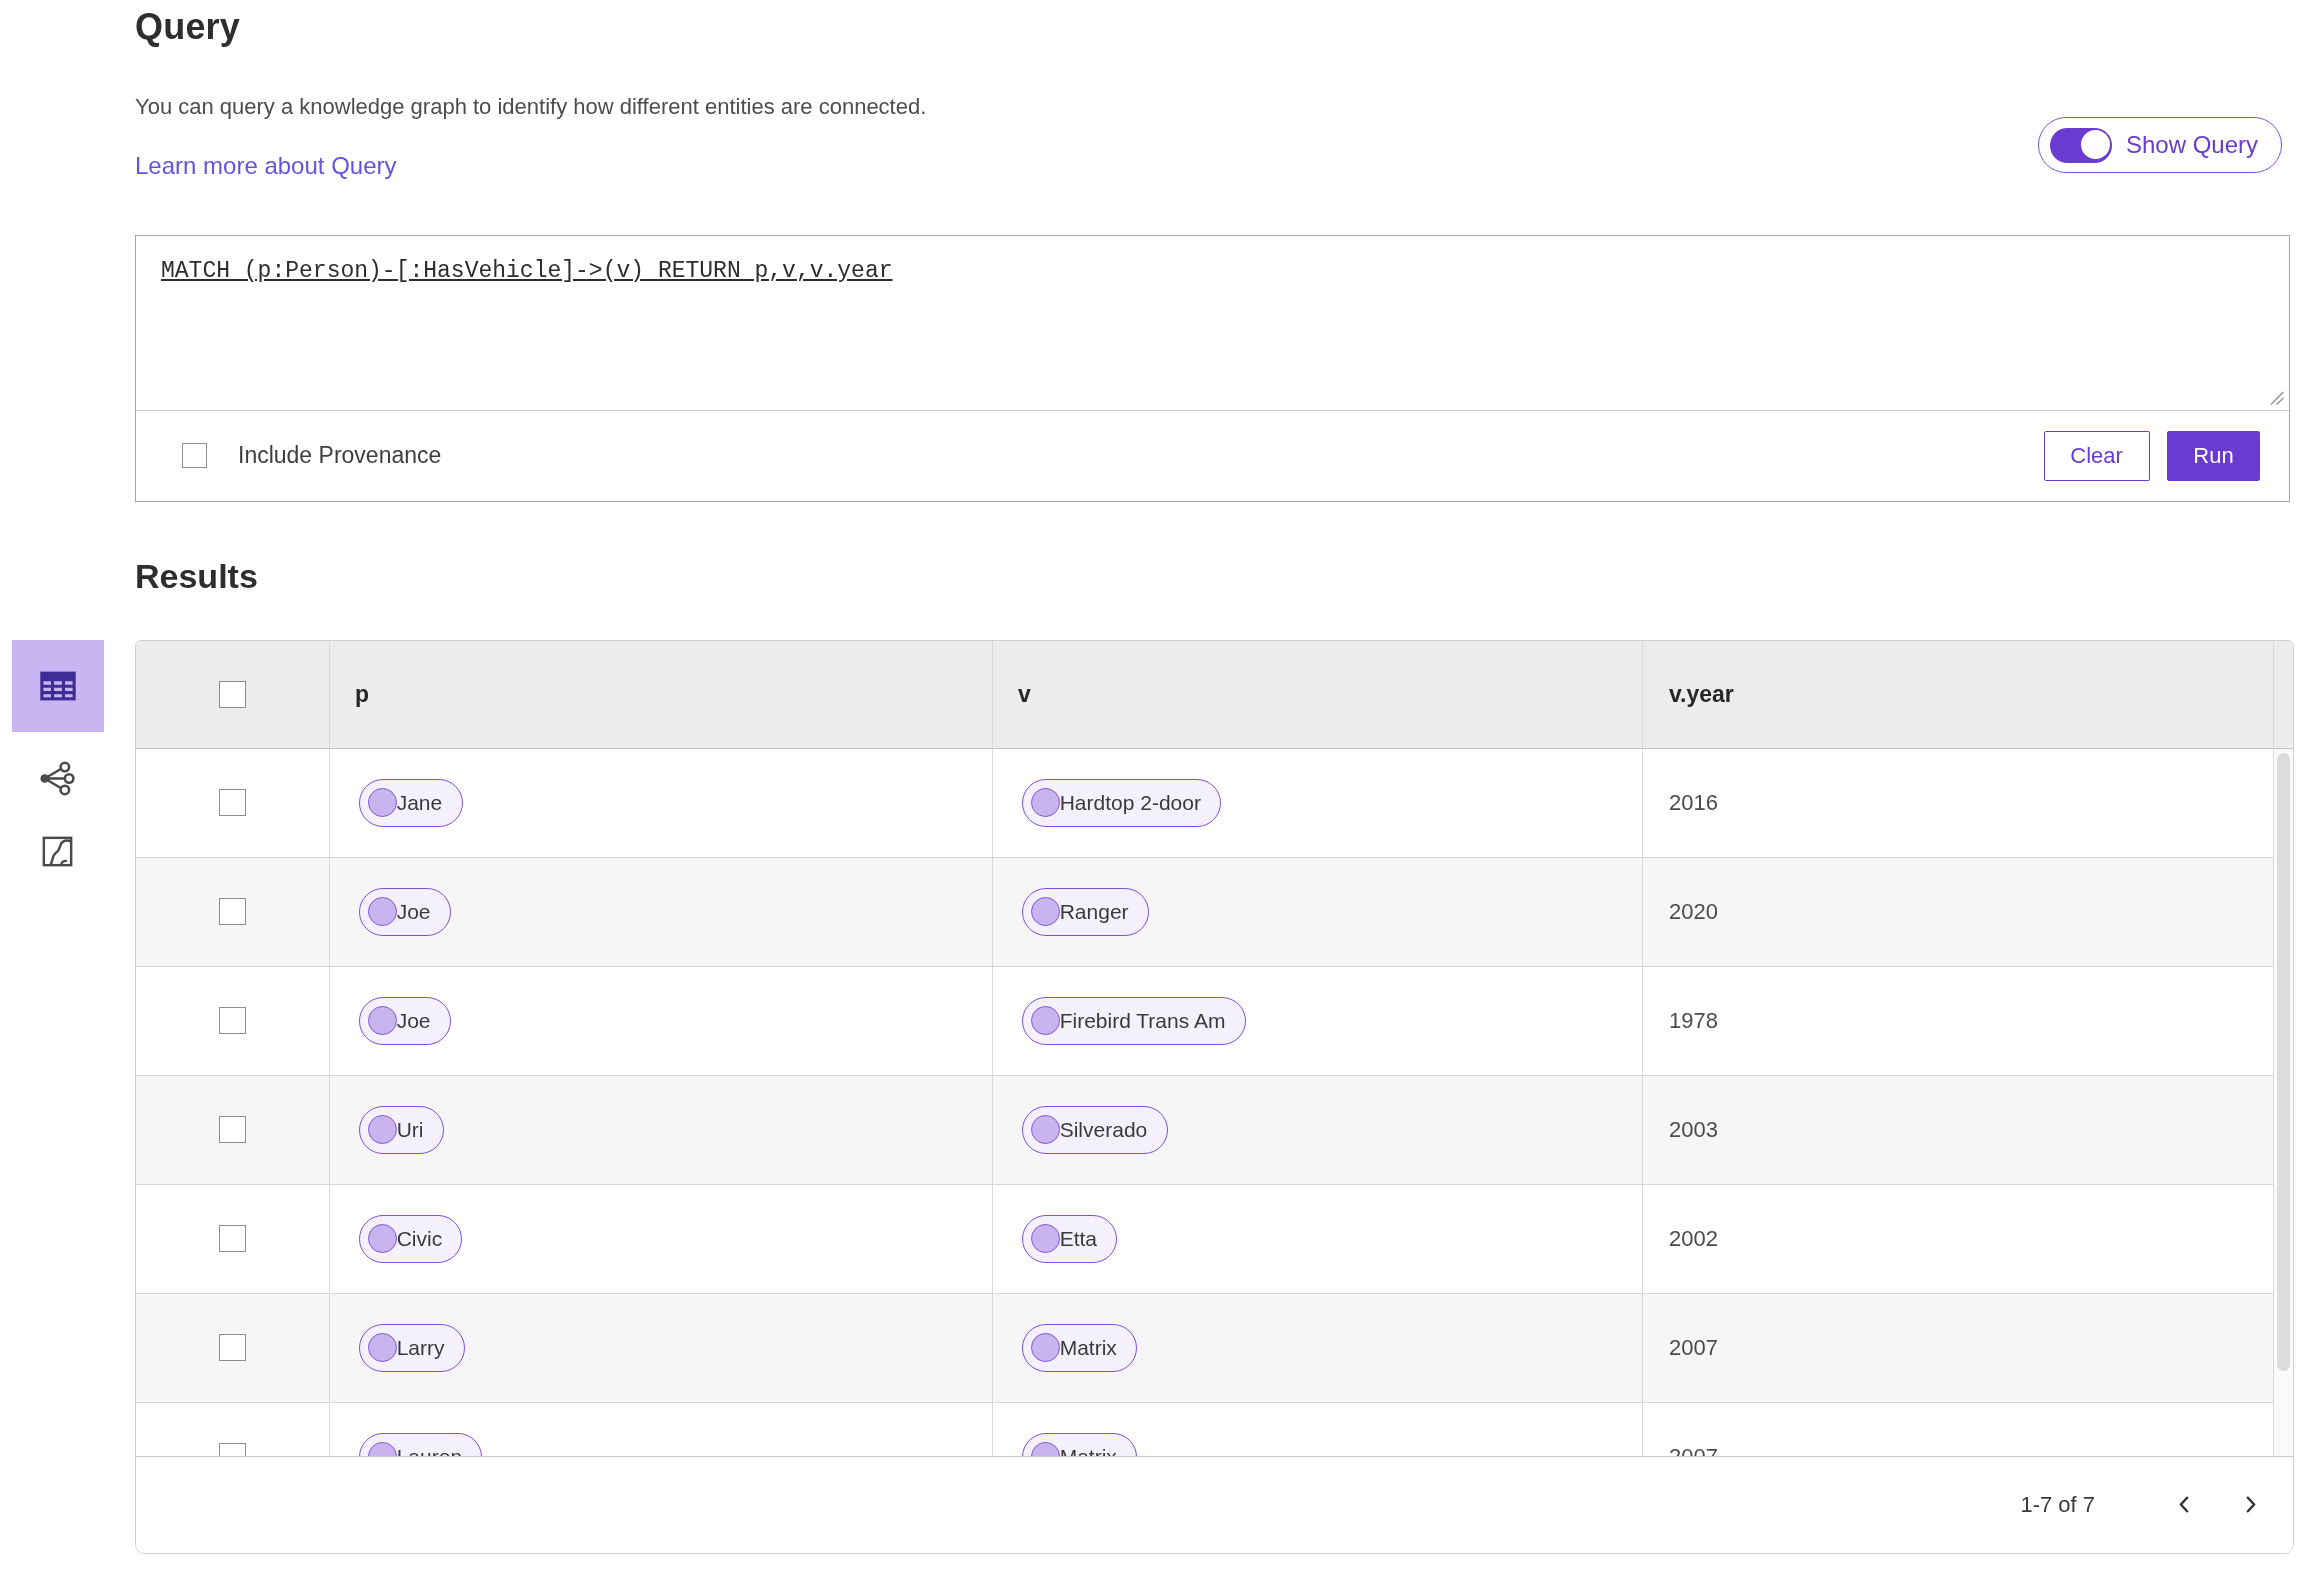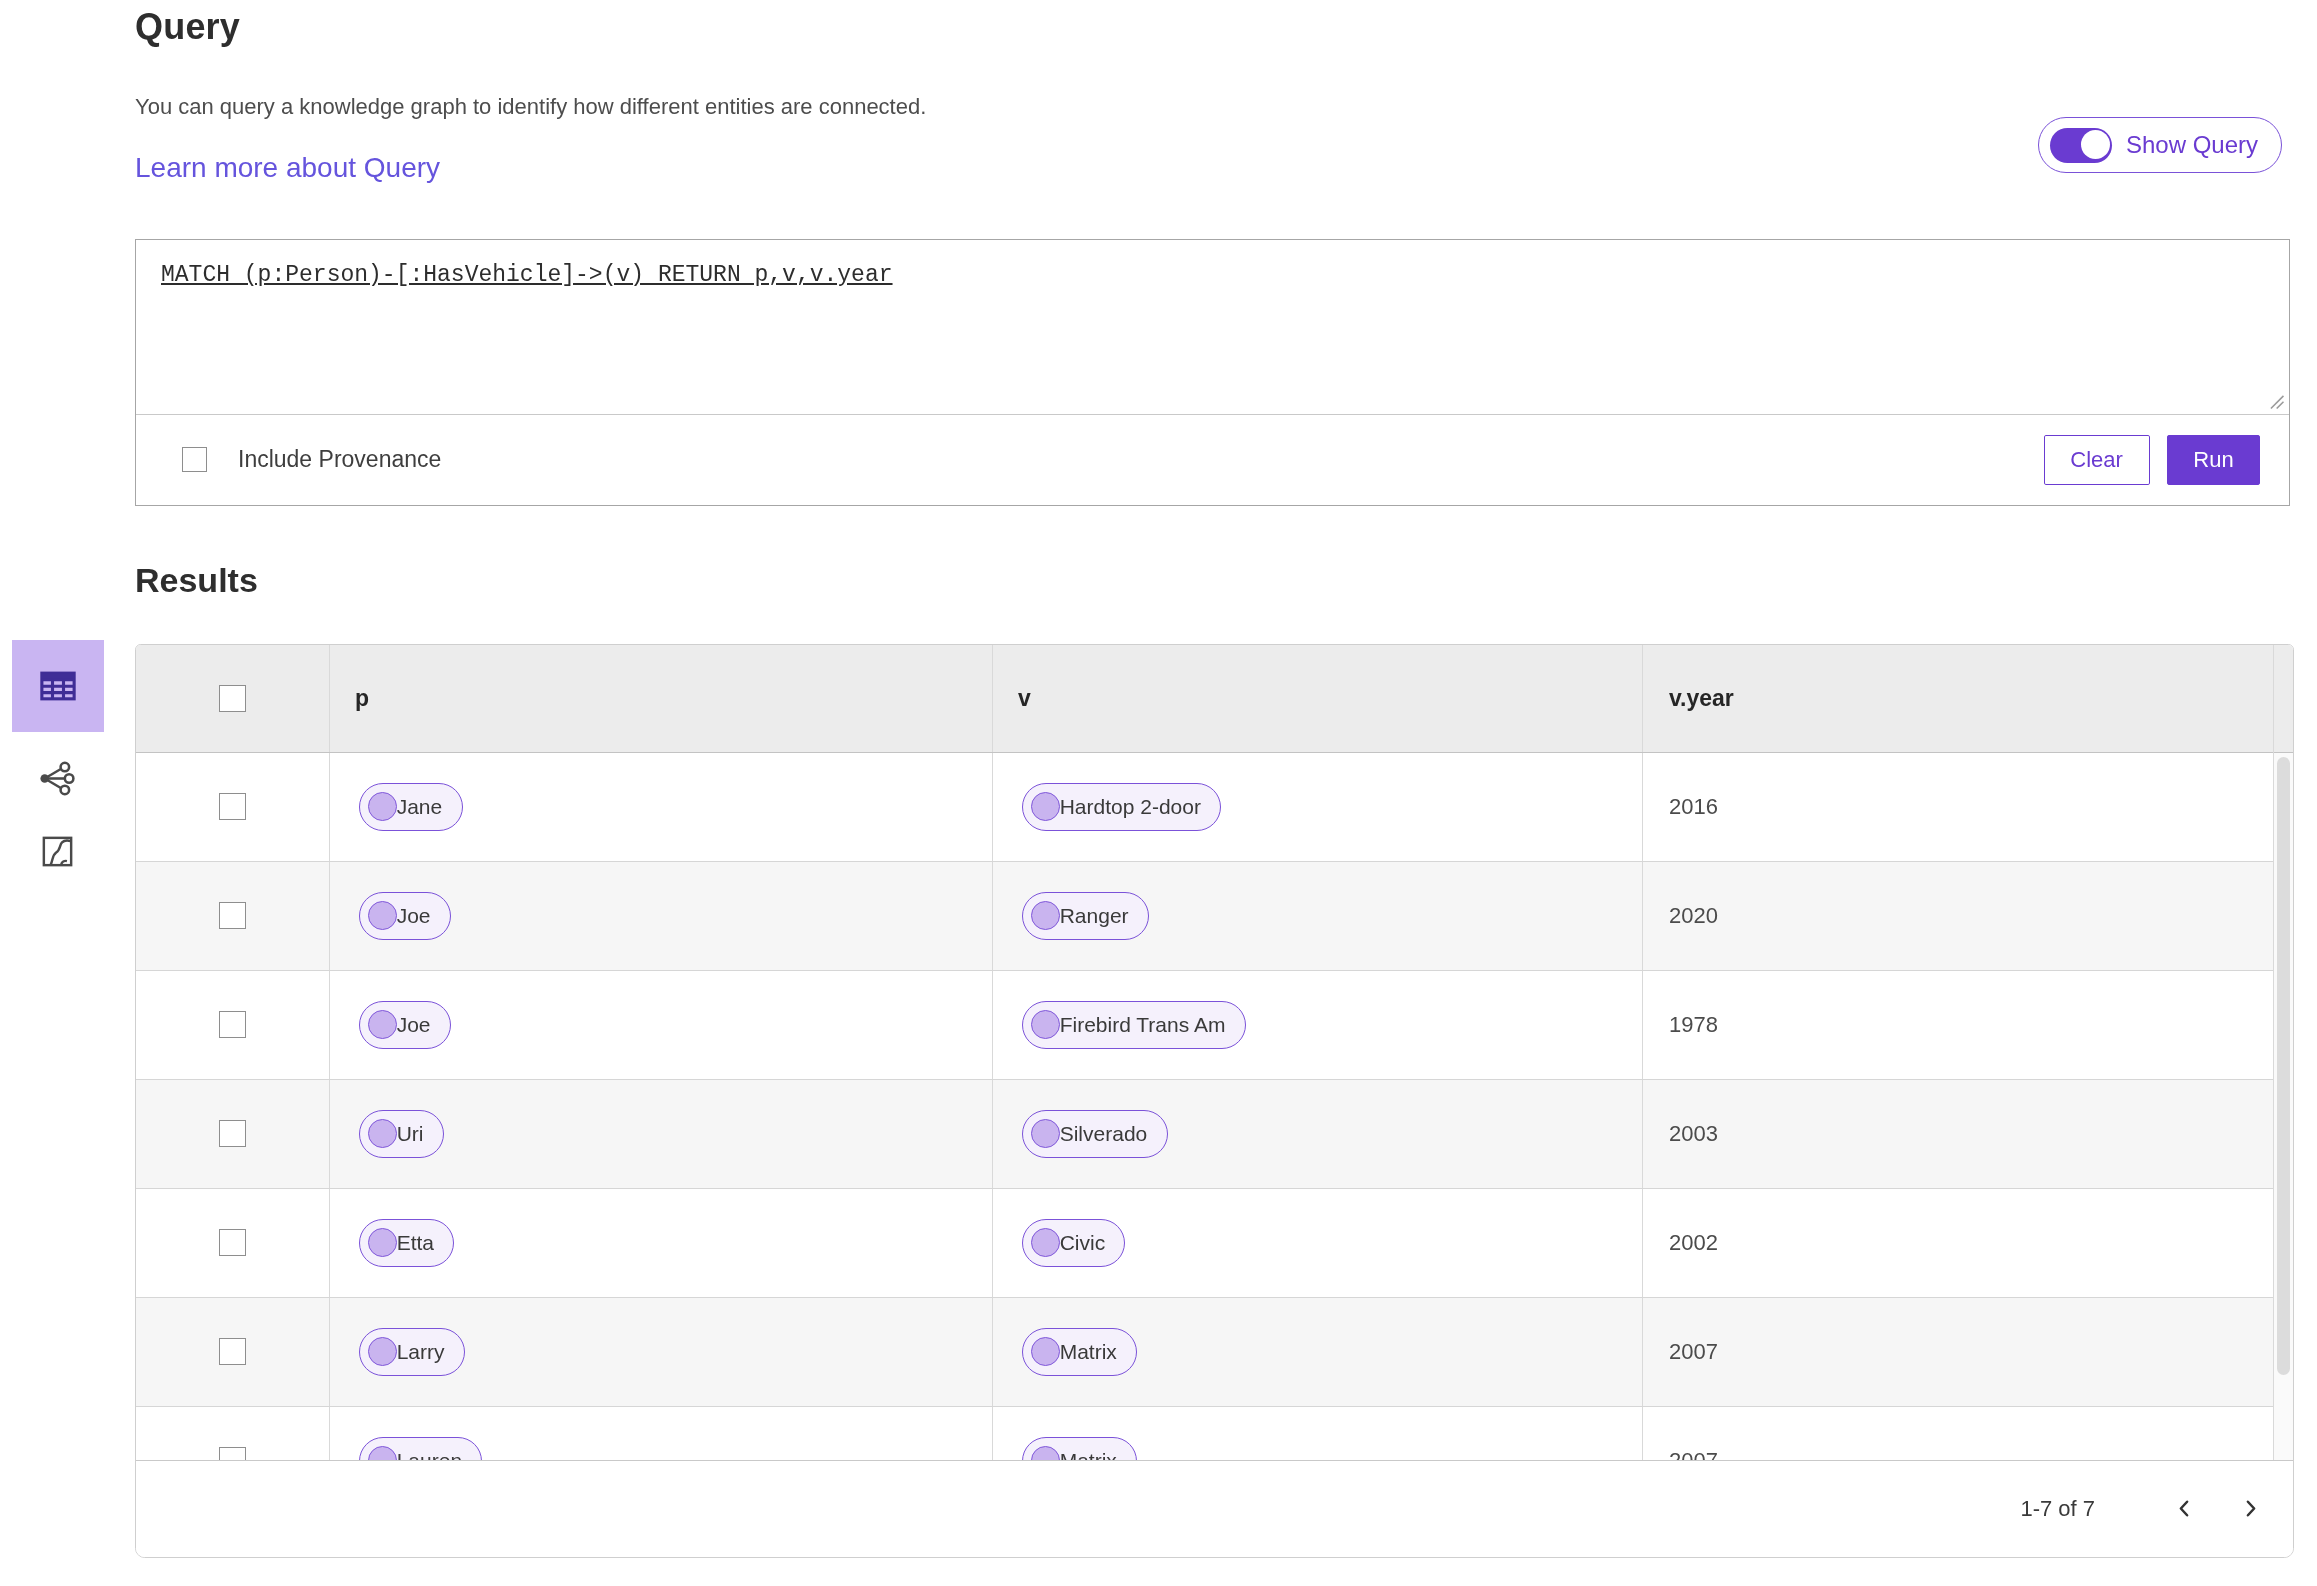--- a/index.html
+++ b/index.html
@@ -8,21 +8,21 @@
     background: #ffffff;
     font-family: "Liberation Sans", sans-serif;
     position: relative;
     overflow: hidden;
     color: #3a3a3a;
   }
   .content { position: relative; margin-left: 135px; width: 2155px; padding-top: 5.8px; }
 
   h1.page-title { font-size: 36px; line-height: 42px; font-weight: 700; color: #2e2e2e; letter-spacing: 0.2px; }
   p.desc { font-size: 22px; line-height: 27px; color: #4d4d4d; margin-top: 45px; }
-  a.learn-link { display: inline-block; font-size: 28px; color: #6554dd; text-decoration: none; margin-top: 32px; cursor: pointer; }
+  a.learn-link { display: inline-block; font-size: 24px; color: #6554dd; text-decoration: none; margin-top: 32px; cursor: pointer; }
 
   
   .toggle-pill {
     position: absolute; top: 89px; right: 8px;
     display: flex; align-items: center; gap: 13.5px;
     height: 56px; padding: 0 23px 0 11.6px;
     border: 1.9px solid #7a52d8; border-radius: 29px;
     background: #fff; cursor: pointer; margin-top: 28px;
   }
   .toggle-pill .switch { width: 62px; height: 35px; background: #6a3bd1; border-radius: 17.4px; position: relative; flex: 0 0 auto; }
@@ -243,27 +243,27 @@
     </div>
   </div>
 
   <div class="trow">
     <div class="cell c-check">
       <span class="cb"></span>
     </div>
     <div class="cell">
       <span class="pill">
         <span class="pill-dot"></span>
+        <span class="pill-label v-label">Civic</span>
+      </span>
+    </div>
+    <div class="cell">
+      <span class="pill">
+        <span class="pill-dot"></span>
         <span class="pill-label p-label">Etta</span>
-      </span>
-    </div>
-    <div class="cell">
-      <span class="pill">
-        <span class="pill-dot"></span>
-        <span class="pill-label v-label">Civic</span>
       </span>
     </div>
     <div class="cell c-year">
       <span class="year-text">2002</span>
     </div>
   </div>
 
   <div class="trow">
     <div class="cell c-check">
       <span class="cb"></span>

